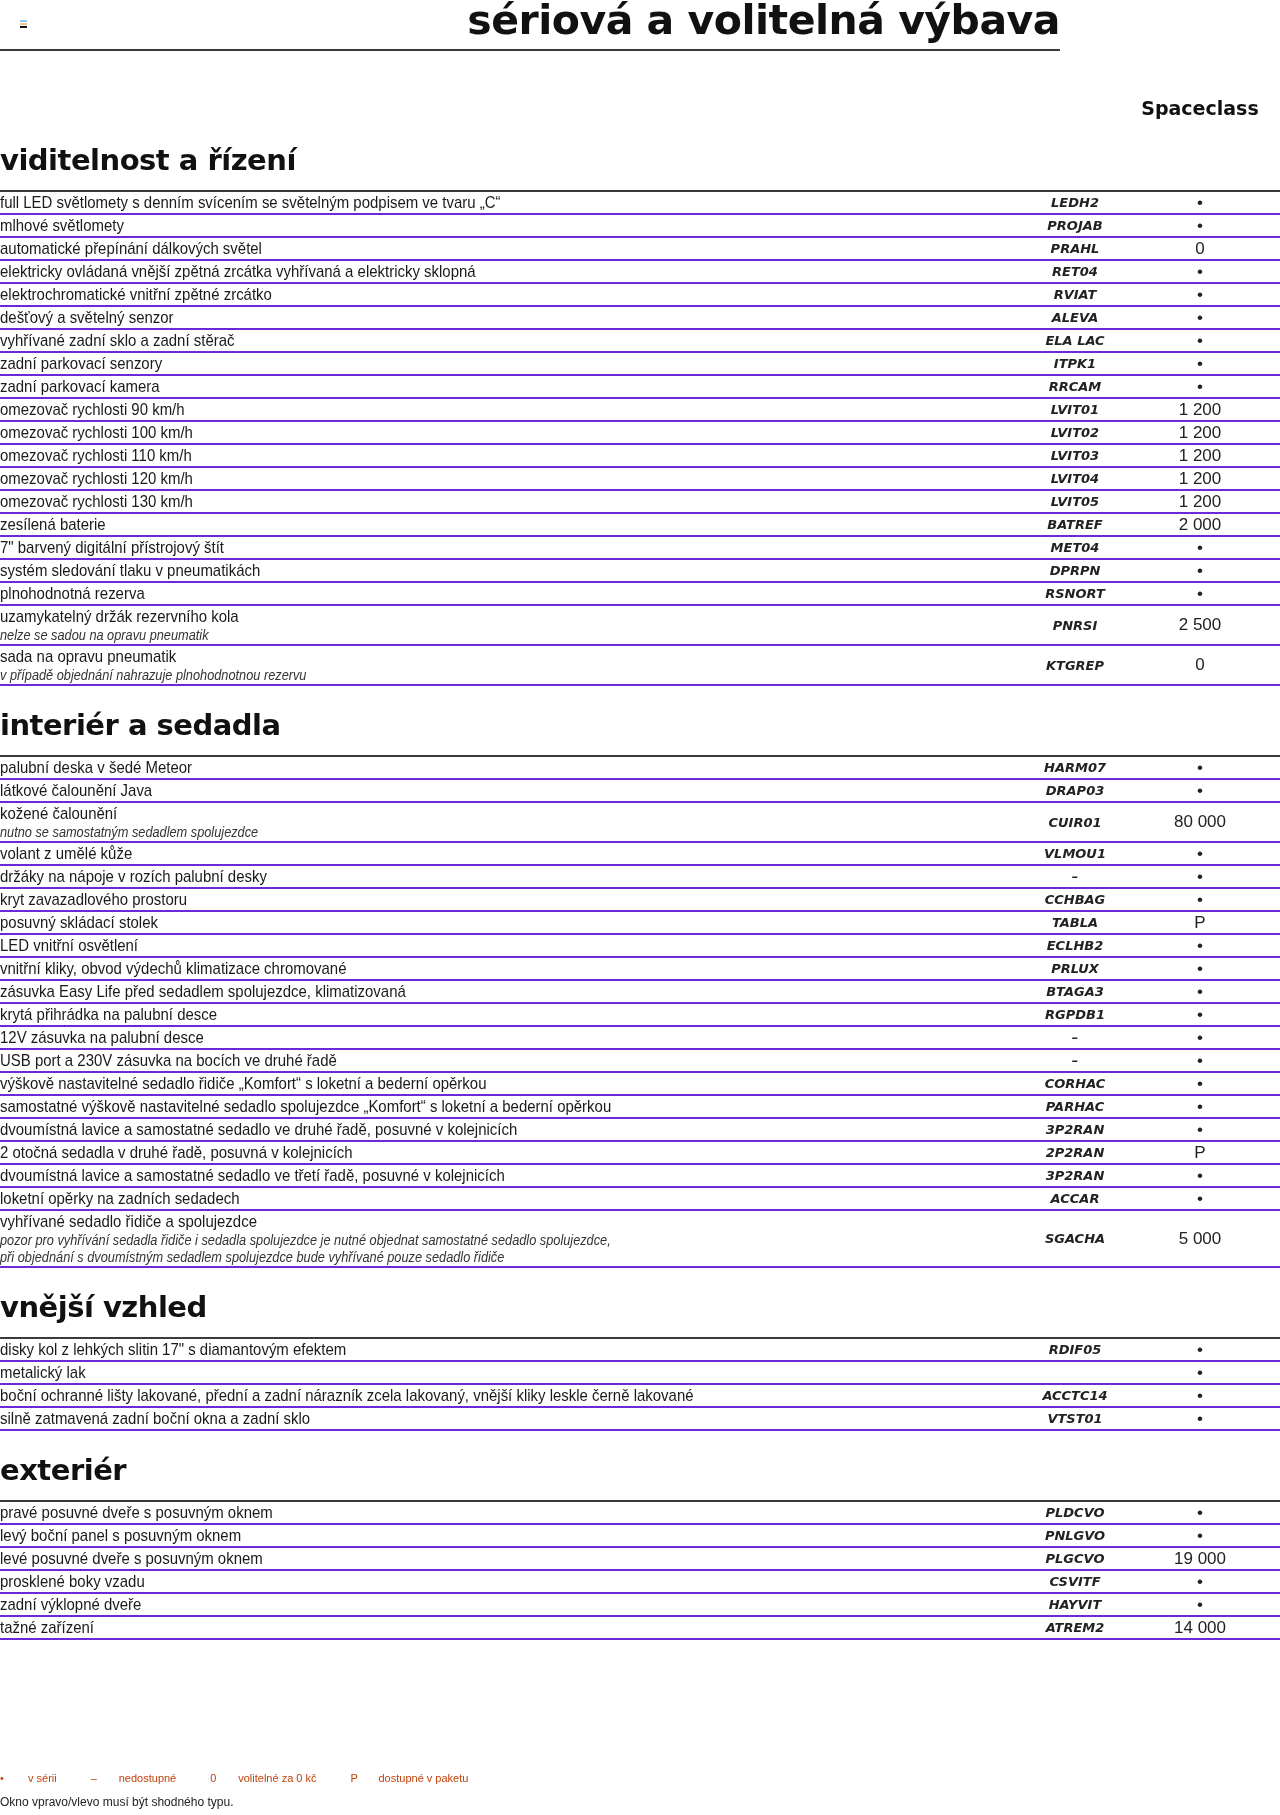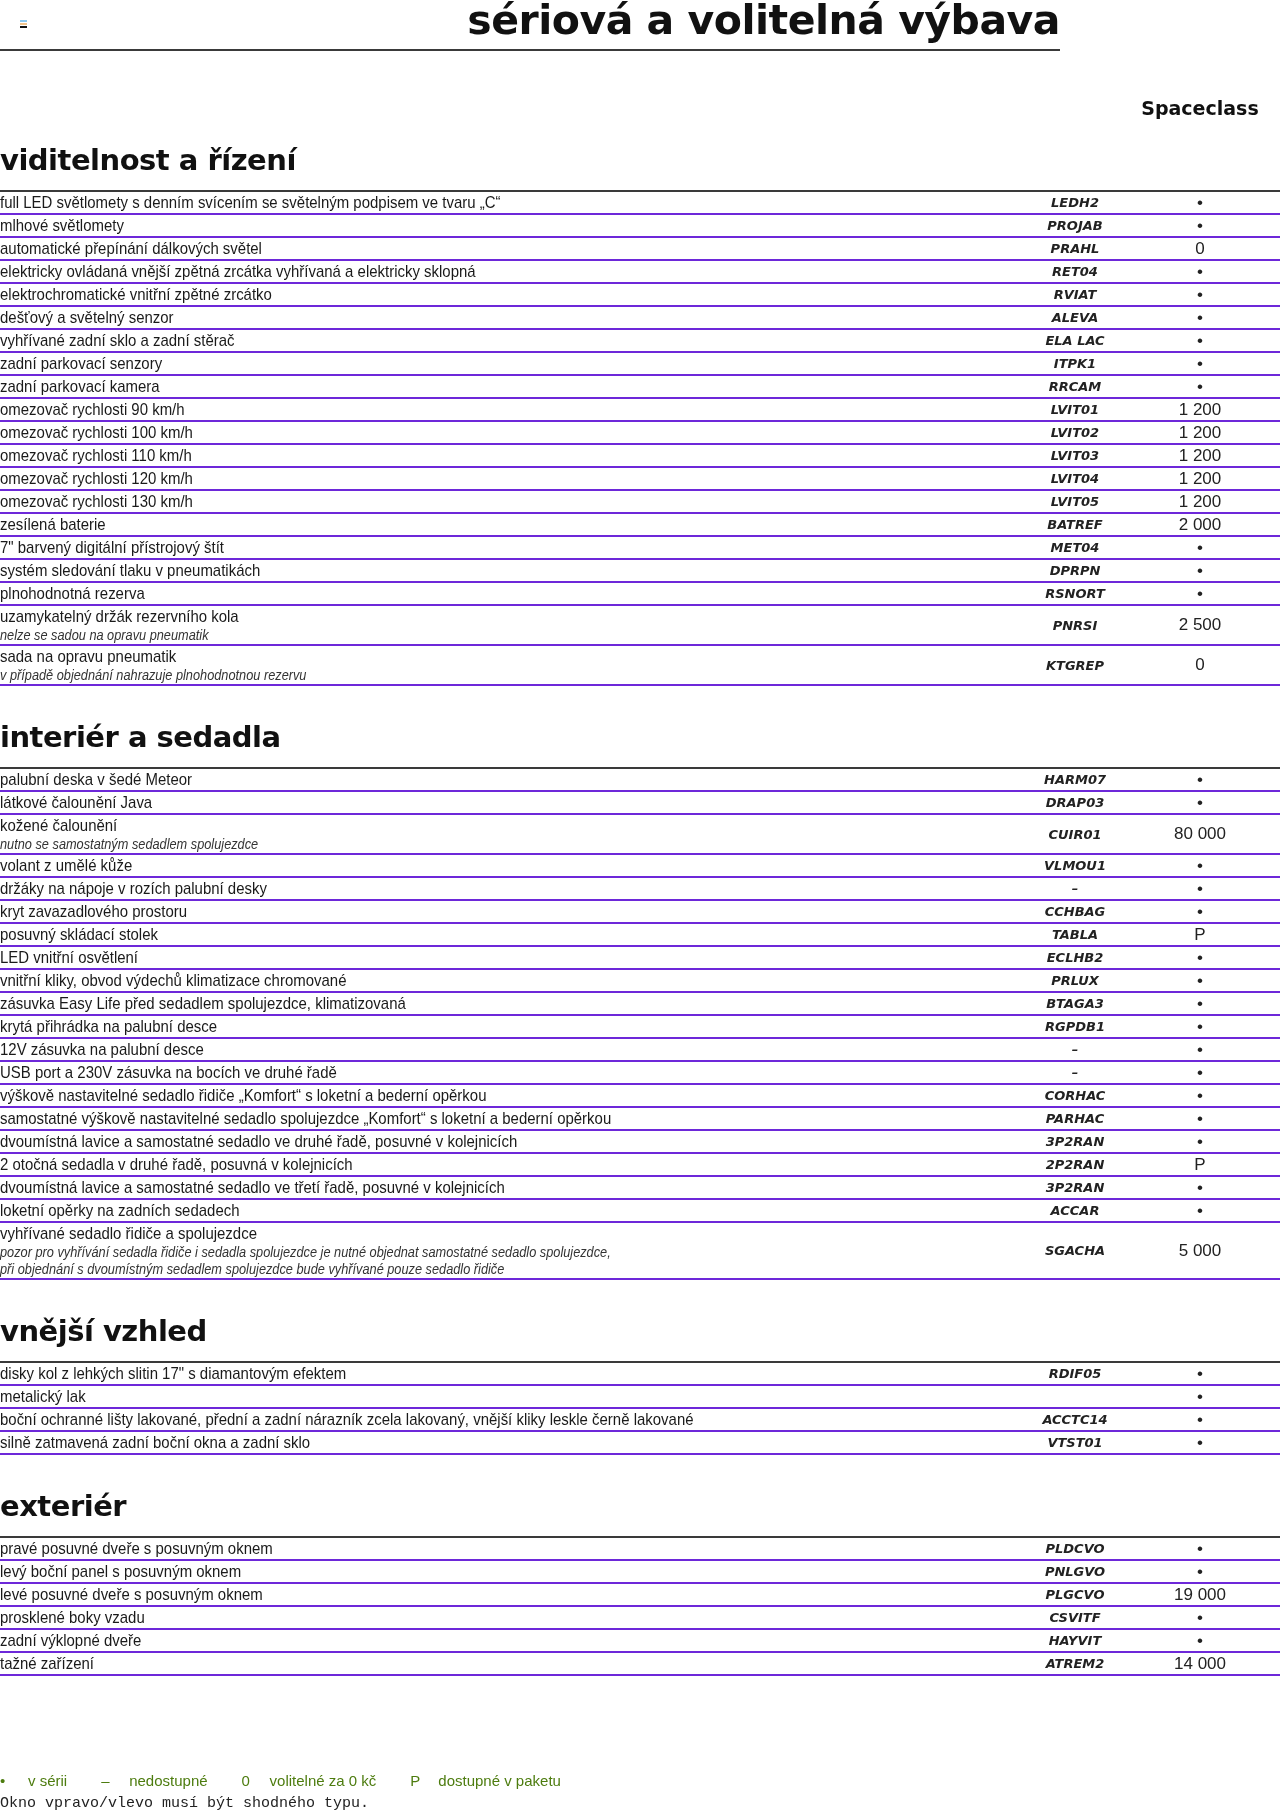--- a/index.html
+++ b/index.html
@@ -22,21 +22,21 @@
   .column-header {
     position: absolute; left: 1120px; width: 160px; top: 97px; text-align: center;
     font-family: "DejaVu Sans", sans-serif; font-weight: bold; font-size: 19px; color: #111;
   }
   .sections { position: absolute; left: 0; top: 140px; width: 1280px; }
   .section-title {
     font-family: "DejaVu Sans", sans-serif; font-weight: bold; font-size: 29px;
     letter-spacing: -0.5px; height: 50px; line-height: 40px; margin: 0;
     box-sizing: border-box; padding-top: 0; color: #111;
   }
-  .section { margin-bottom: 31px; }
+  .section { margin-bottom: 19px; }
   .table { border-top: 2px solid #3a3a3a; }
   .row {
     display: flex; align-items: center; border-bottom: 2px solid #6d28d9;
     min-height: 22.7px; box-sizing: border-box;
   }
   .row .label {
     flex: 1; font-family: "Liberation Sans Narrow", "Liberation Sans", sans-serif;
     font-size: 17px; line-height: 21px; padding: 0; white-space: nowrap;
     transform-origin: left center;
   }
@@ -46,28 +46,28 @@
     width: 160px; margin-left: 995px; position: absolute; text-align: center;
     font-family: "DejaVu Sans", sans-serif; font-weight: bold; font-size: 13px; color: #222; font-style: italic;
   }
   .row { position: relative; }
   .row .code { left: 0; margin-left: 995px; width: 160px; }
   .row .value {
     position: absolute; left: 1120px; width: 160px; text-align: center;
     font-family: "Liberation Sans", sans-serif; font-size: 17px; color: #222;
   }
   .legend {
-    position: absolute; left: 0; top: 1772px; font-size: 15px; color: #4d7c0f;
+    position: absolute; left: 0; top: 1772px; font-size: 11px; color: #c2410c;
     font-family: "Liberation Sans", sans-serif;
   }
   .legend .item { display: inline-block; margin-right: 34px; }
   .legend .sym { display: inline-block; width: 28px; }
   .legend-note {
-    position: absolute; left: 0; top: 1795px; font-size: 15px; color: #222;
-    font-family: Liberation Mono, monospace;
+    position: absolute; left: 0; top: 1795px; font-size: 12px; color: #222;
+    font-family: Liberation Sans, sans-serif;
   }
 </style>
 </head>
 <body>
 
 <div class="header">
   <div class="flag">
     <span style="background:#8ec9f0"></span>
     <span style="background:#f2c48c"></span>
     <span style="background:#111111"></span>

